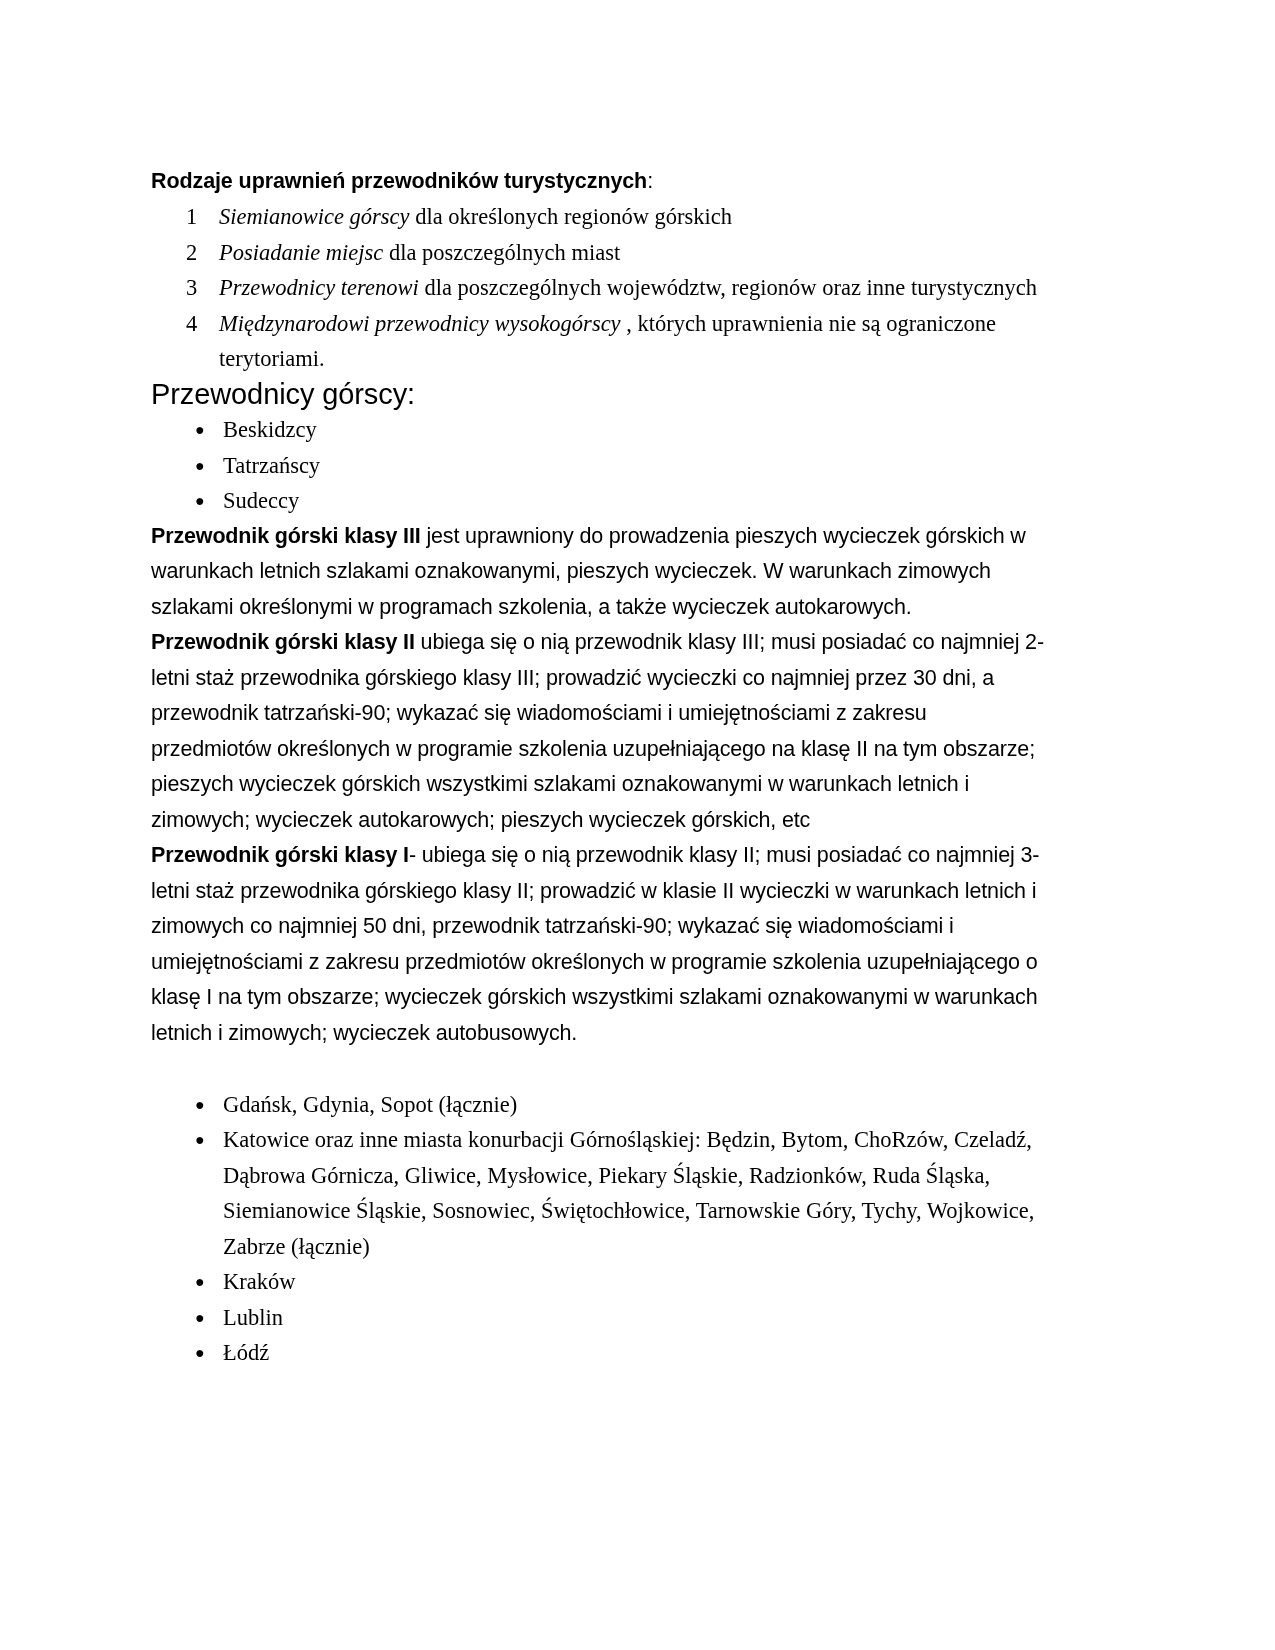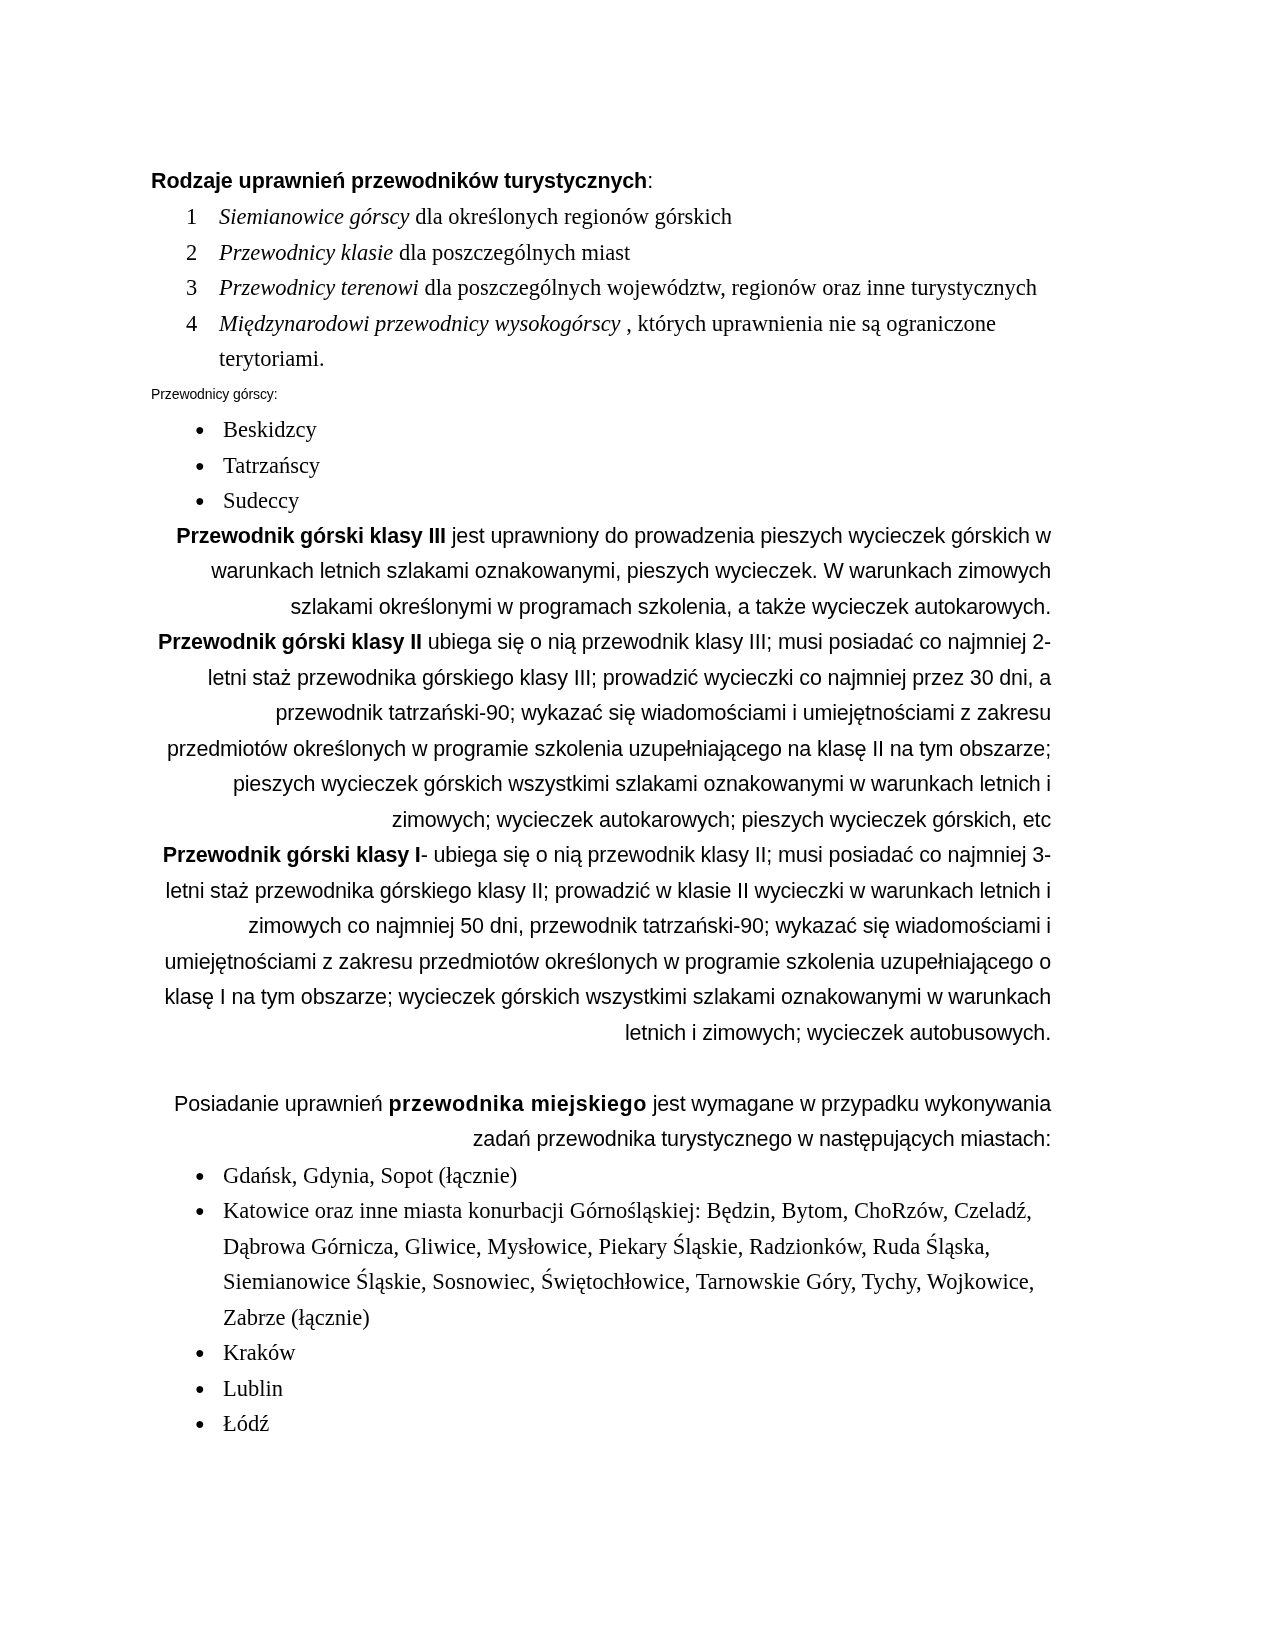--- a/index.html
+++ b/index.html
@@ -91,32 +91,32 @@
     line-height: 35.5px;
   }
 
   
   p.para {
     font-family: "Liberation Sans", sans-serif;
     font-size: 21.5px;
     line-height: 35.5px;
     letter-spacing: -0.15px;
     margin: 0;
-    text-align: right;
+    text-align: left;
   }
   p.para b {
     font-weight: bold;
   }
   p.para .spaced {
     letter-spacing: 0.5px;
   }
 
   .line {
     font-family: "Liberation Sans", sans-serif;
-    font-size: 14px;
+    font-size: 29px;
     line-height: 35.5px;
     letter-spacing: -0.1px;
   }
 
   .gap {
     height: 35.5px;
   }
 </style>
 </head>
 <body>
@@ -124,21 +124,21 @@
 <div class="page">
   <div class="content">
 
     <h1 class="doc-heading"><span>Rodzaje uprawnień przewodników turystycznych</span><span class="light">:</span></h1>
 
     <ol class="num-list">
       <li>
         <span class="num">1</span><span class="it">Siemianowice górscy</span><span> dla określonych regionów górskich</span>
       </li>
       <li>
-        <span class="num">2</span><span class="it">Przewodnicy klasie</span><span> dla poszczególnych miast</span>
+        <span class="num">2</span><span class="it">Posiadanie miejsc</span><span> dla poszczególnych miast</span>
       </li>
       <li>
         <span class="num">3</span><span class="it">Przewodnicy terenowi</span><span> dla poszczególnych województw, regionów oraz inne turystycznych</span>
       </li>
       <li>
         <span class="num">4</span><span class="it">Międzynarodowi przewodnicy wysokogórscy</span><span> , których uprawnienia nie są ograniczone terytoriami.</span>
       </li>
     </ol>
 
     <div class="line">Przewodnicy górscy:</div>
@@ -157,21 +157,20 @@
 
 
     <p class="para"><b>Przewodnik górski klasy III</b><span> jest uprawniony do prowadzenia pieszych wycieczek górskich w warunkach letnich szlakami oznakowanymi, pieszych wycieczek. W warunkach zimowych szlakami określonymi w programach szkolenia, a także wycieczek autokarowych.</span></p>
 
     <p class="para"><b>Przewodnik górski klasy II</b><span> ubiega się o nią przewodnik klasy III; musi posiadać co najmniej 2-letni staż przewodnika górskiego klasy III; prowadzić wycieczki co najmniej przez 30 dni, a przewodnik tatrzański-90; wykazać się wiadomościami i umiejętnościami z zakresu przedmiotów określonych w programie szkolenia uzupełniającego na klasę II na tym obszarze; pieszych wycieczek górskich wszystkimi szlakami oznakowanymi w warunkach letnich i zimowych; wycieczek autokarowych; pieszych wycieczek górskich, etc</span></p>
 
     <p class="para"><b>Przewodnik górski klasy I</b><span>- ubiega się o nią przewodnik klasy II; musi posiadać co najmniej 3-letni staż przewodnika górskiego klasy II;  prowadzić w klasie II wycieczki w warunkach letnich i zimowych co najmniej 50 dni, przewodnik tatrzański-90; wykazać się wiadomościami i umiejętnościami z zakresu przedmiotów określonych w programie szkolenia uzupełniającego o klasę I na tym obszarze; wycieczek górskich wszystkimi szlakami oznakowanymi w warunkach letnich i zimowych; wycieczek autobusowych.</span></p>
 
     <div class="gap"></div>
 
-    <p class="para"><span>Posiadanie uprawnień </span><b class="spaced">przewodnika miejskiego</b><span> jest wymagane w przypadku wykonywania zadań przewodnika turystycznego w następujących miastach:</span></p>
 
     <ul class="bul-list">
       <li>
         <span class="dot">●</span><span>Gdańsk, Gdynia, Sopot (łącznie)</span>
       </li>
       <li>
         <span class="dot">●</span><span>Katowice oraz inne miasta konurbacji Górnośląskiej: Będzin, Bytom, ChoRzów, Czeladź, Dąbrowa Górnicza, Gliwice, Mysłowice, Piekary Śląskie, Radzionków, Ruda Śląska, Siemianowice Śląskie, Sosnowiec, Świętochłowice, Tarnowskie Góry, Tychy, Wojkowice, Zabrze (łącznie)</span>
       </li>
       <li>
         <span class="dot">●</span><span>Kraków</span>

